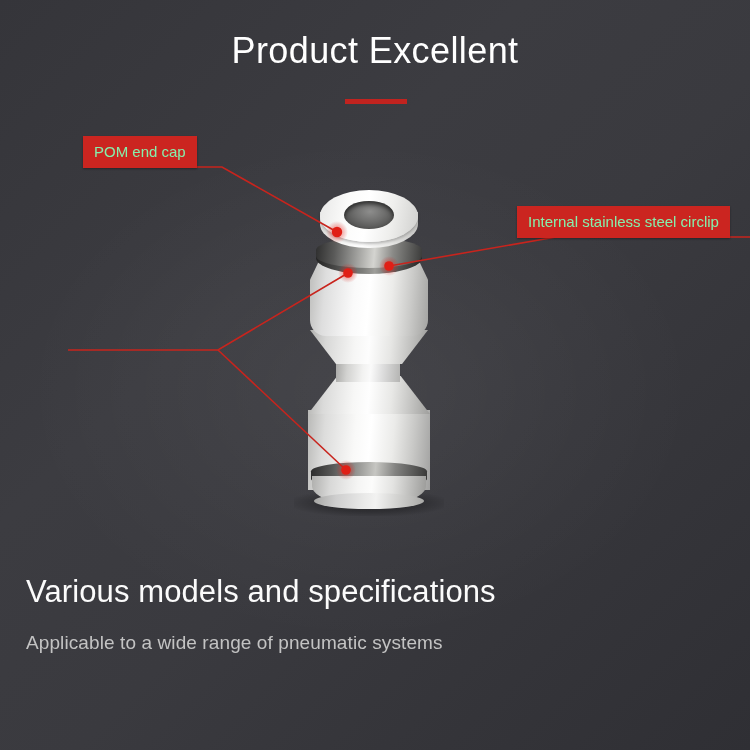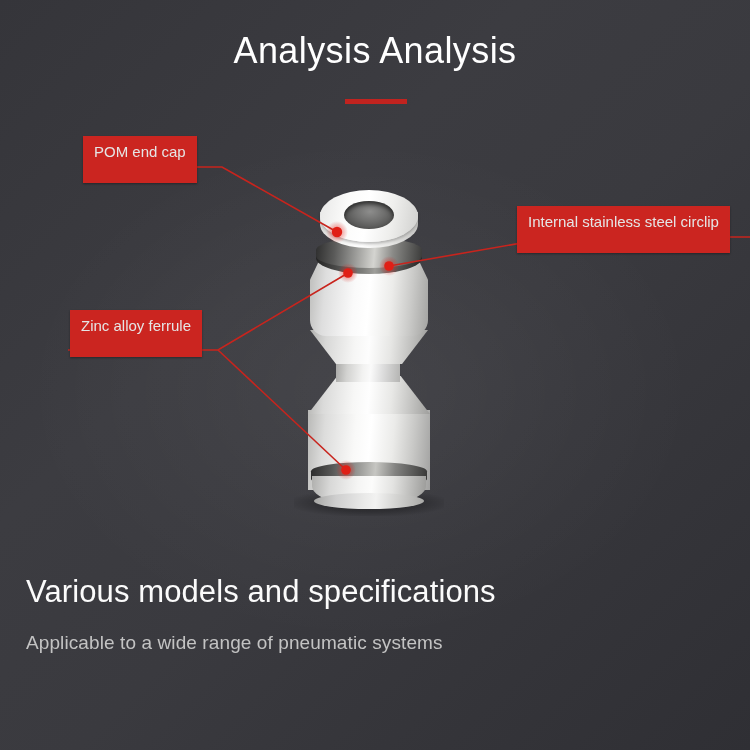--- a/index.html
+++ b/index.html
@@ -187,24 +187,24 @@
     width: 110px;
     height: 16px;
     border-radius: 50% / 50%;
     background: linear-gradient(95deg, #a6a6a4 0%, #cecece 20%, #eaeae9 46%, #f2f2f1 56%, #d4d4d2 74%, #a8a8a6 100%);
   }
 
   
   .badge {
     position: absolute;
     background: #cb2520;
-    color: #e5e5e5;
+    color: #86efac;
     font-size: 15px;
     line-height: 1;
-    padding: 8px 11px 24px 11px;
+    padding: 8px 11px 9px 11px;
     white-space: nowrap;
     box-shadow: 0 1px 2px rgba(0,0,0,0.35);
   }
   #badge-pom      { left: 83px;  top: 136px; }
   #badge-circlip  { left: 517px; top: 206px; }
   #badge-ferrule  { left: 70px;  top: 310px; }
 
   
   #leaders {
     position: absolute;
@@ -236,21 +236,21 @@
     white-space: nowrap;
   }
   #feat-1 { top: 574px; }
   #feat-2 { top: 670px; }
 </style>
 </head>
 <body>
 
 <div id="page">
 
-  <div id="title">Analysis Analysis</div>
+  <div id="title">Product Excellent</div>
   <div id="title-rule"></div>
 
   <div id="product">
     <div class="shadow"></div>
     <div class="body-lower"></div>
     <div class="taper-lower"></div>
     <div class="waist"></div>
     <div class="taper-upper"></div>
     <div class="body-upper"></div>
     <div class="clip-top-shade"></div>
@@ -291,21 +291,20 @@
       <circle cx="348" cy="273" r="4.8" fill="#e01f16"></circle>
       <circle cx="346" cy="470" r="10" fill="url(#dotGlow)"></circle>
       <circle cx="346" cy="470" r="4.8" fill="#e01f16"></circle>
     </g>
   </svg>
 
   <div class="badge" id="badge-pom">POM end cap</div>
 
   <div class="badge" id="badge-circlip">Internal stainless steel circlip</div>
 
-  <div class="badge" id="badge-ferrule">Zinc alloy ferrule</div>
 
   <div class="feat" id="feat-1">
     <div class="head">Various models and specifications</div>
     <div class="sub">Applicable to a wide range of pneumatic systems</div>
   </div>
 
   <div class="feat" id="feat-2">
   </div>
 
 </div>

